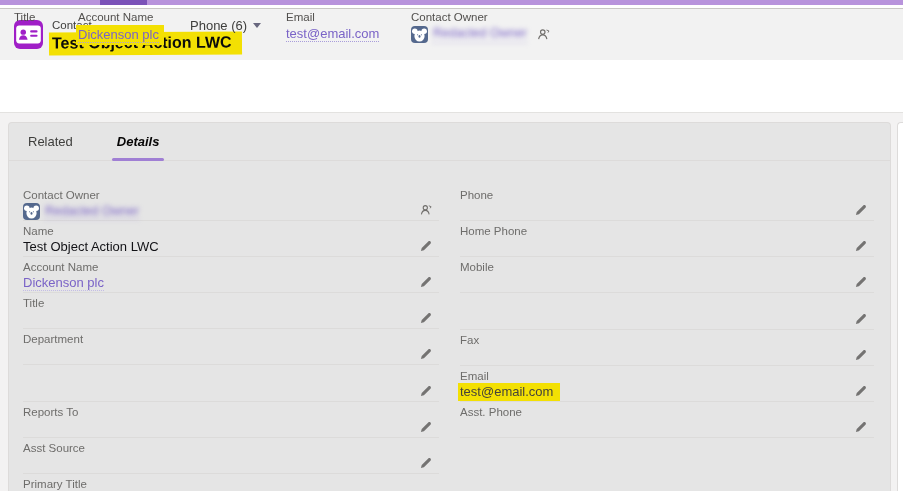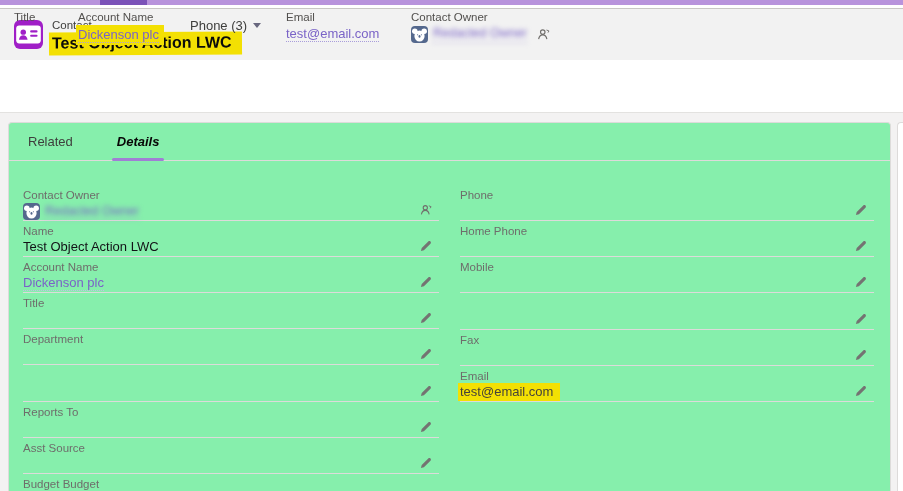--- a/index.html
+++ b/index.html
@@ -28,21 +28,21 @@
   .phone-drop{margin-top:8px;font-size:13px;color:#3e3e3c;cursor:pointer;display:flex;
     align-items:center;gap:6px;background:none;border:none;padding:0;font-family:inherit;}
   .caret{width:0;height:0;border-left:4.5px solid transparent;border-right:4.5px solid transparent;
     border-top:5.5px solid #68677e;display:inline-block;}
   .owner-line{display:flex;align-items:center;gap:5px;}
   .avatar{width:17px;height:17px;border-radius:4px;overflow:hidden;display:inline-flex;flex:0 0 17px;}
   .blur-name{color:#7a63c7;font-size:12.5px;filter:blur(2.4px);border-bottom:1px dotted #a99ddb;
     white-space:nowrap;}
   .chg-owner{width:15px;height:15px;display:inline-flex;cursor:pointer;margin-left:4px;}
   
-  .main-card{position:absolute;left:8px;top:122px;width:881px;height:369px;background:#86efac;
+  .main-card{position:absolute;left:8px;top:122px;width:881px;height:369px;background:#e5e5e5;
     border:1px solid #dddbda;border-bottom:none;border-radius:4px 4px 0 0;}
   .side-edge{position:absolute;left:897px;top:122px;width:6px;height:369px;background:#fff;
     border:1px solid #dddbda;border-right:none;border-bottom:none;border-radius:4px 0 0 0;}
   .tabs{height:38px;border-bottom:1px solid #dddbda;display:flex;align-items:flex-end;
     padding-left:14px;gap:34px;box-sizing:border-box;}
   .tab{font-size:13px;color:#3e3e3c;padding:0 5px 11px;position:relative;cursor:pointer;}
   .tab.active{font-weight:bold;color:#080707;font-style:italic;}
   .tab.active::after{content:"";position:absolute;left:0;right:0;bottom:-1px;height:3px;
     background:#a07fd4;border-radius:2px;}
   .form{display:flex;padding:24px 0 0 14px;}
@@ -88,21 +88,21 @@
   <span class="h-label">Title</span>
 </div>
 
 <div class="h-field" style="left:78px">
   <span class="h-label">Account Name</span>
   <span class="h-value"><span class="hl-wrap"><a class="lnk">Dickenson plc</a></span></span>
 </div>
 
 <div class="h-field" style="left:190px">
   <button class="phone-drop">
-    <span>Phone (3)</span>
+    <span>Phone (6)</span>
     <span class="caret"></span>
   </button>
 </div>
 
 <div class="h-field" style="left:286px">
   <span class="h-label">Email</span>
   <span class="h-value"><a class="lnk">test@email.com</a></span>
 </div>
 
 <div class="h-field" style="left:411px">
@@ -217,21 +217,21 @@
         <div class="field">
           <span class="f-label">Asst Source</span>
           <div class="f-value">&nbsp;</div>
           <span class="f-edit">
             <svg viewBox="0 0 16 16">
               <path d="M2.2 13.8l.9-3.4 7.5-7.5c.7-.7 1.8-.7 2.5 0 .7.7.7 1.8 0 2.5l-7.5 7.5-3.4.9z" fill="#747372"></path>
             </svg>
           </span>
         </div>
         <div class="field partial">
-          <span class="f-label">Budget Budget</span>
+          <span class="f-label">Primary Title</span>
         </div>
       </div>
     <div class="col right" id="right-col">
         <div class="field">
           <span class="f-label">Phone</span>
           <div class="f-value">&nbsp;</div>
           <span class="f-edit">
             <svg viewBox="0 0 16 16">
               <path d="M2.2 13.8l.9-3.4 7.5-7.5c.7-.7 1.8-.7 2.5 0 .7.7.7 1.8 0 2.5l-7.5 7.5-3.4.9z" fill="#747372"></path>
             </svg>
@@ -274,17 +274,26 @@
         </div>
         <div class="field">
           <span class="f-label">Email</span>
           <div class="f-value"><span class="hl-val">test@email.com</span></div>
           <span class="f-edit">
             <svg viewBox="0 0 16 16">
               <path d="M2.2 13.8l.9-3.4 7.5-7.5c.7-.7 1.8-.7 2.5 0 .7.7.7 1.8 0 2.5l-7.5 7.5-3.4.9z" fill="#747372"></path>
             </svg>
           </span>
         </div>
+        <div class="field">
+          <span class="f-label">Asst. Phone</span>
+          <div class="f-value">&nbsp;</div>
+          <span class="f-edit">
+            <svg viewBox="0 0 16 16">
+              <path d="M2.2 13.8l.9-3.4 7.5-7.5c.7-.7 1.8-.7 2.5 0 .7.7.7 1.8 0 2.5l-7.5 7.5-3.4.9z" fill="#747372"></path>
+            </svg>
+          </span>
+        </div>
       </div>
   </div>
 </div>
 
 <div class="side-edge"></div>
 
 </body></html>

